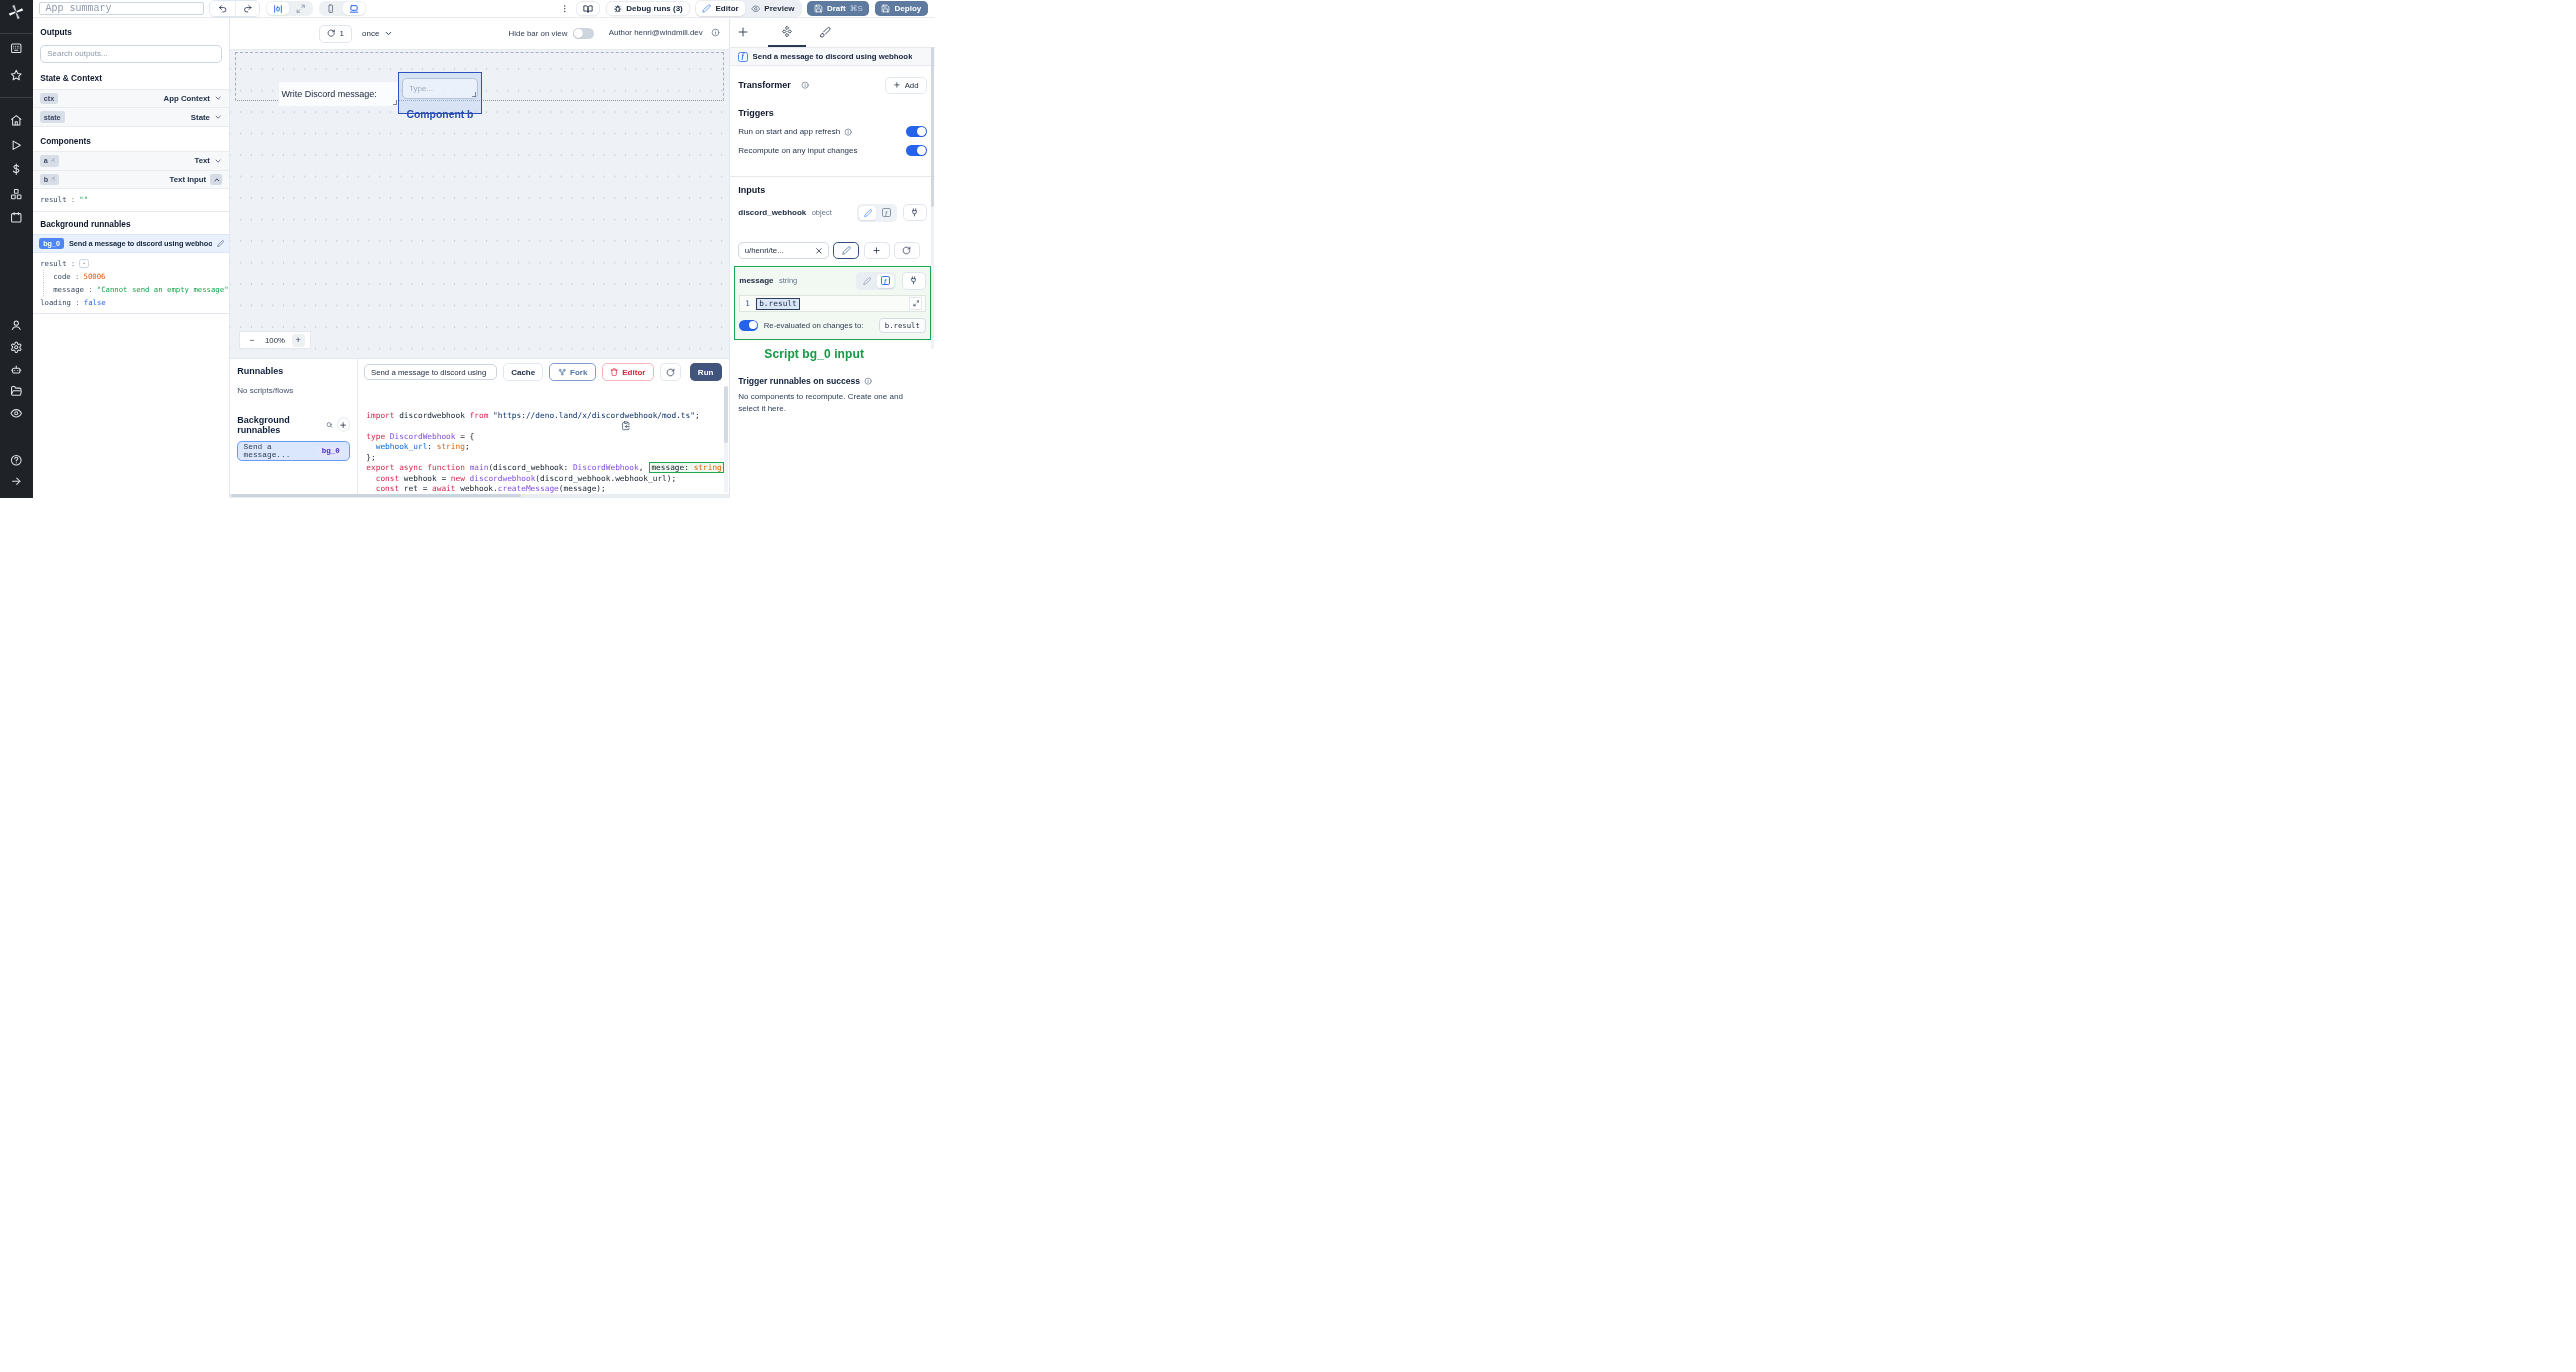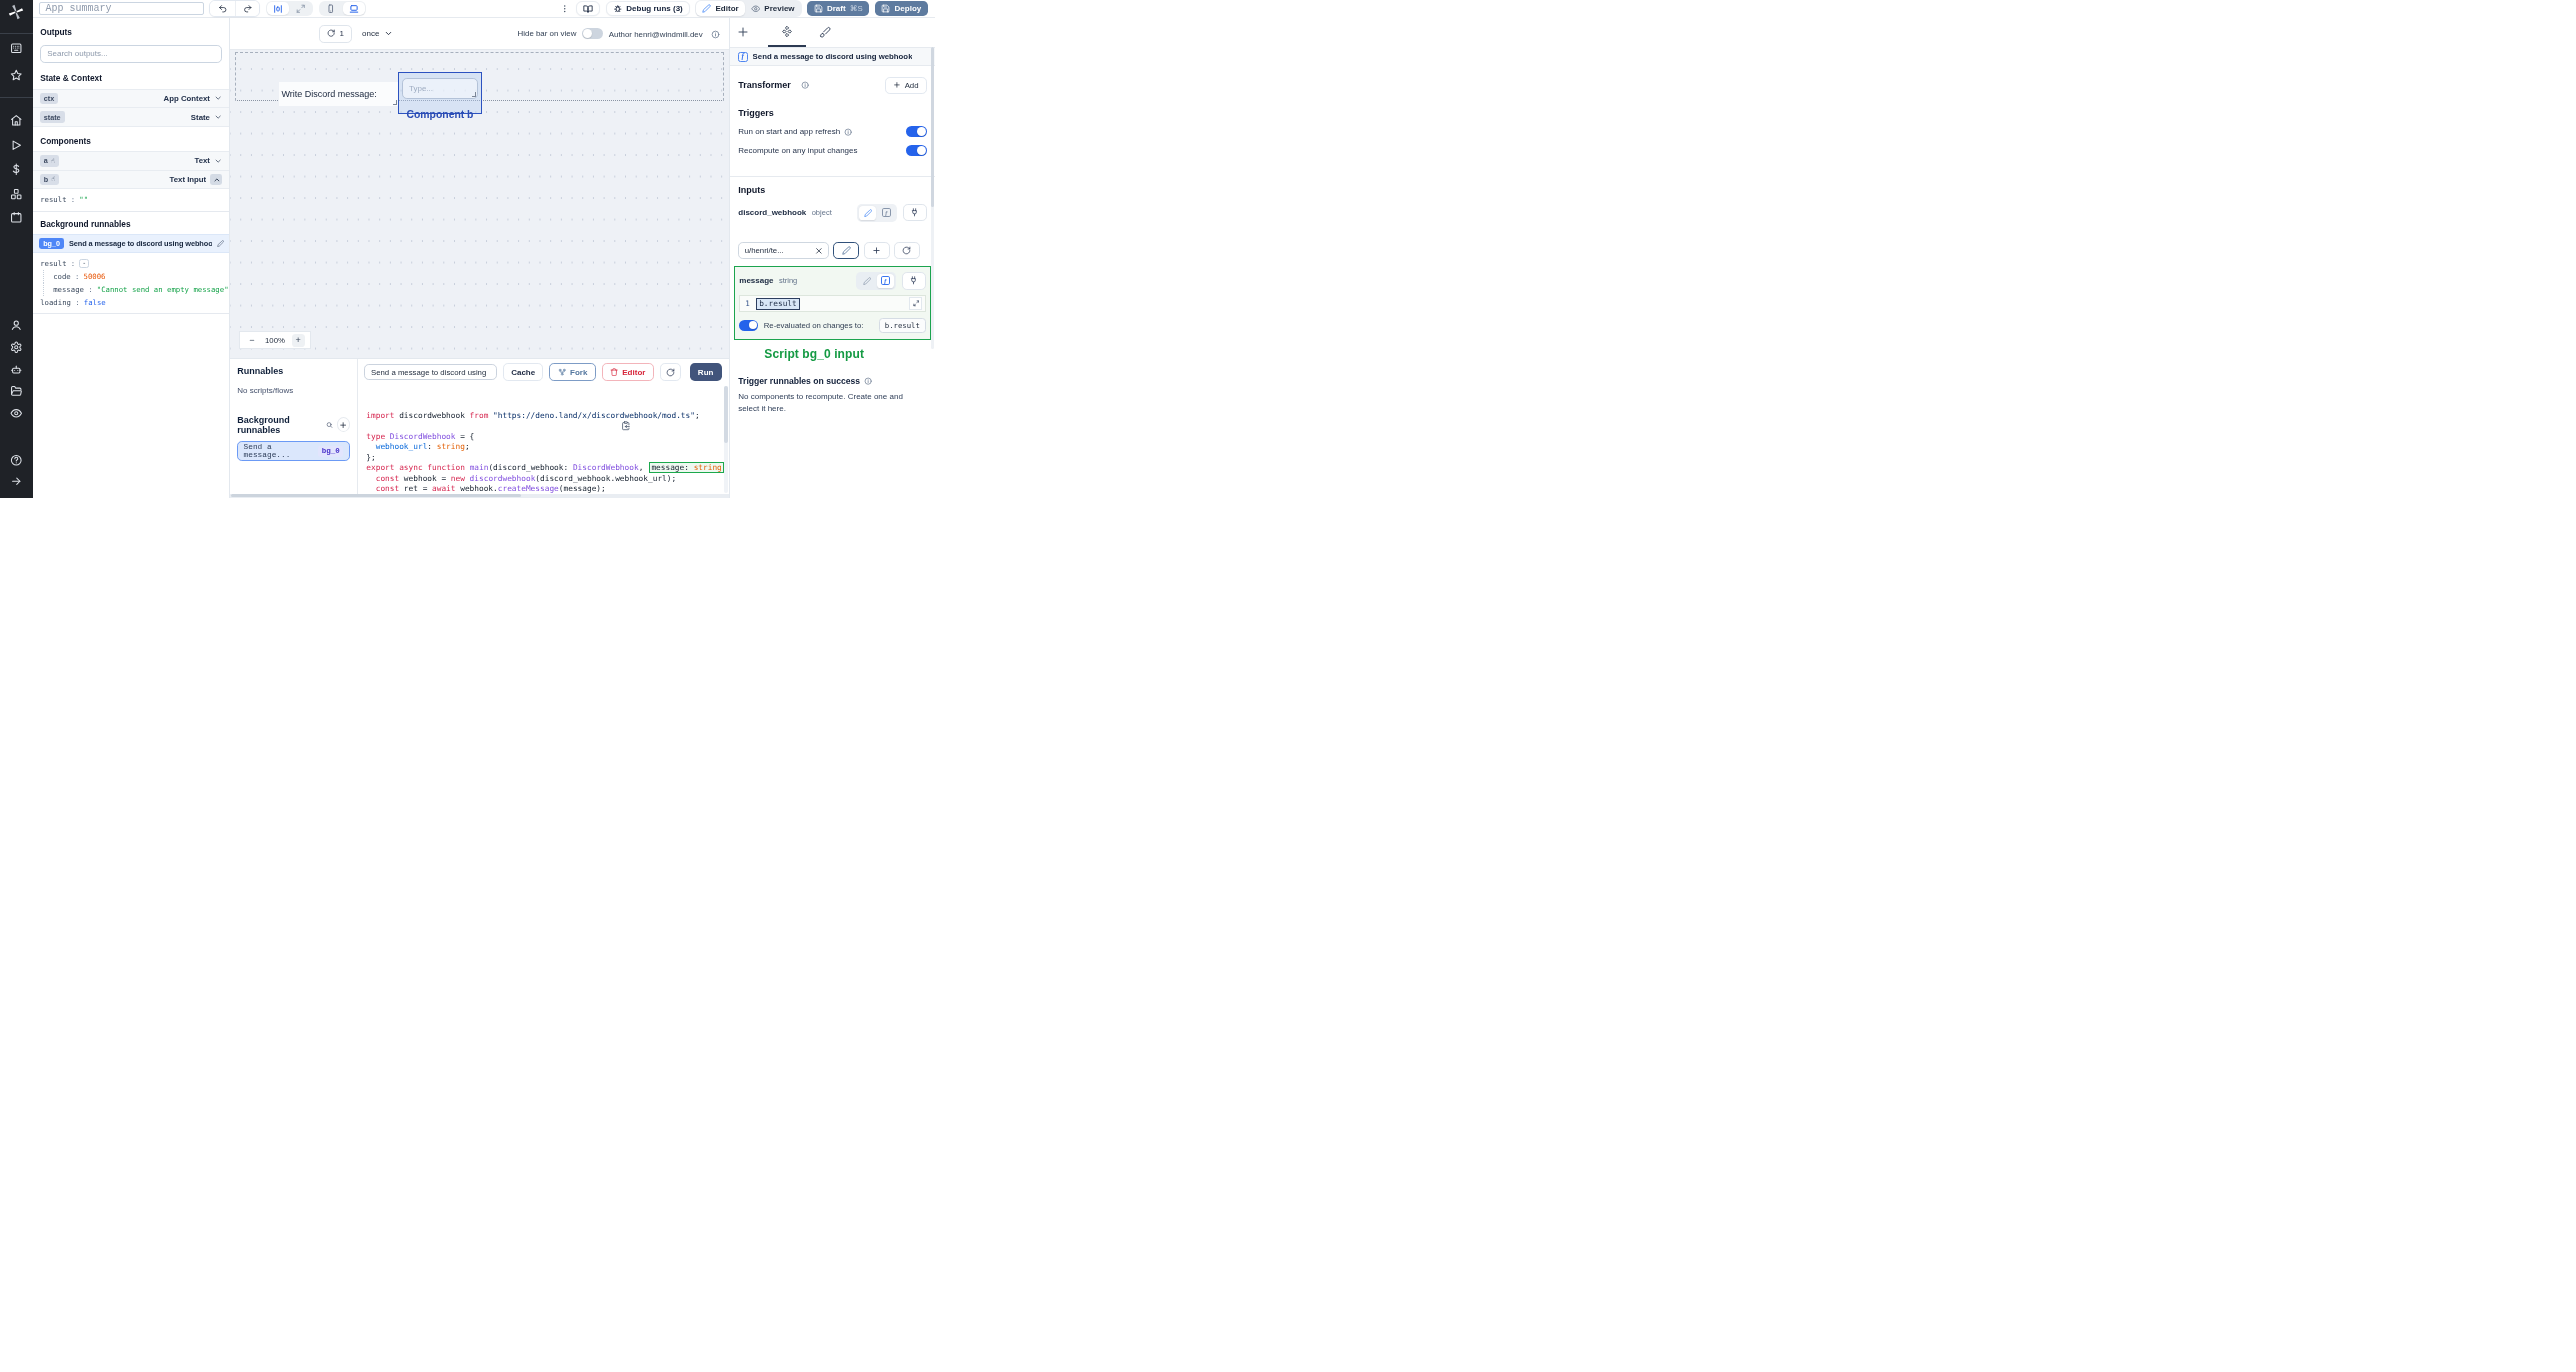--- a/index.html
+++ b/index.html
@@ -69,21 +69,21 @@
   .bg0-badge { background:#4e86f7; color:#fff; font-weight:700; font-size:7.2px; border-radius:2.4px; padding:1.2px 4.2px; flex:none;}
   .bg0-title { font-weight: 600; font-size: 7.4px; color:#18273f; white-space:nowrap; overflow:hidden; flex:1; letter-spacing:-0.1px;}
   .bg0-edit { color:#5b6a80; flex:none; cursor:pointer; }
 
   
   .center { flex: 1; display:flex; flex-direction:column; min-width:0; background:#eef1f6; }
   .canvas-top { height: 32px; background:#fff; border-bottom:0.6px solid #e6eaef; display:flex; align-items:center; flex:none;}
   .refresh-box { margin-left: 89px; width: 33px; height: 18px; border:0.6px solid #dfe5ec; border-radius:4.8px; display:flex; align-items:center; justify-content:center; gap:4.2px; color:#28344b; cursor:pointer; background:#fff;}
   .refresh-box span { font-size: 8px; }
   .once-select { margin-left: 10px; display:flex; align-items:center; gap:4.2px; font-size:8px; color:#1e293b; cursor:pointer; }
-  .ct-right { margin-left:auto; display:flex; align-items:flex-end; gap: 6px; margin-right: 9.5px; }
+  .ct-right { margin-left:auto; display:flex; align-items:flex-start; gap: 15px; margin-right: 9.5px; }
   .hidebar { display:flex; align-items:center; gap: 5.4px; font-size: 7.9px; color:#334155; }
   .toggle { width: 21px; height: 11.3px; border-radius: 6px; position: relative; cursor:pointer; flex:none;}
   .toggle .knob { position:absolute; top:1.2px; width:9px; height:9px; border-radius:50%; background:#fff; box-shadow:0 0.6px 1.2px rgba(0,0,0,.2);}
   .toggle.off { background:#cdd5df; } .toggle.off .knob { left:1.2px; }
   .toggle.on { background:#2563eb; } .toggle.on .knob { right:1.2px; }
   .author { display:flex; align-items:center; gap:3.6px; font-size:7.9px; color:#334155; }
 
   .canvas { flex:1; position:relative; overflow:hidden;
     background-image: radial-gradient(circle, #c7cedb 0.7px, transparent 0.8px);
     background-size: 10.7px 21.5px; background-position: 5.4px 8.3px; }

